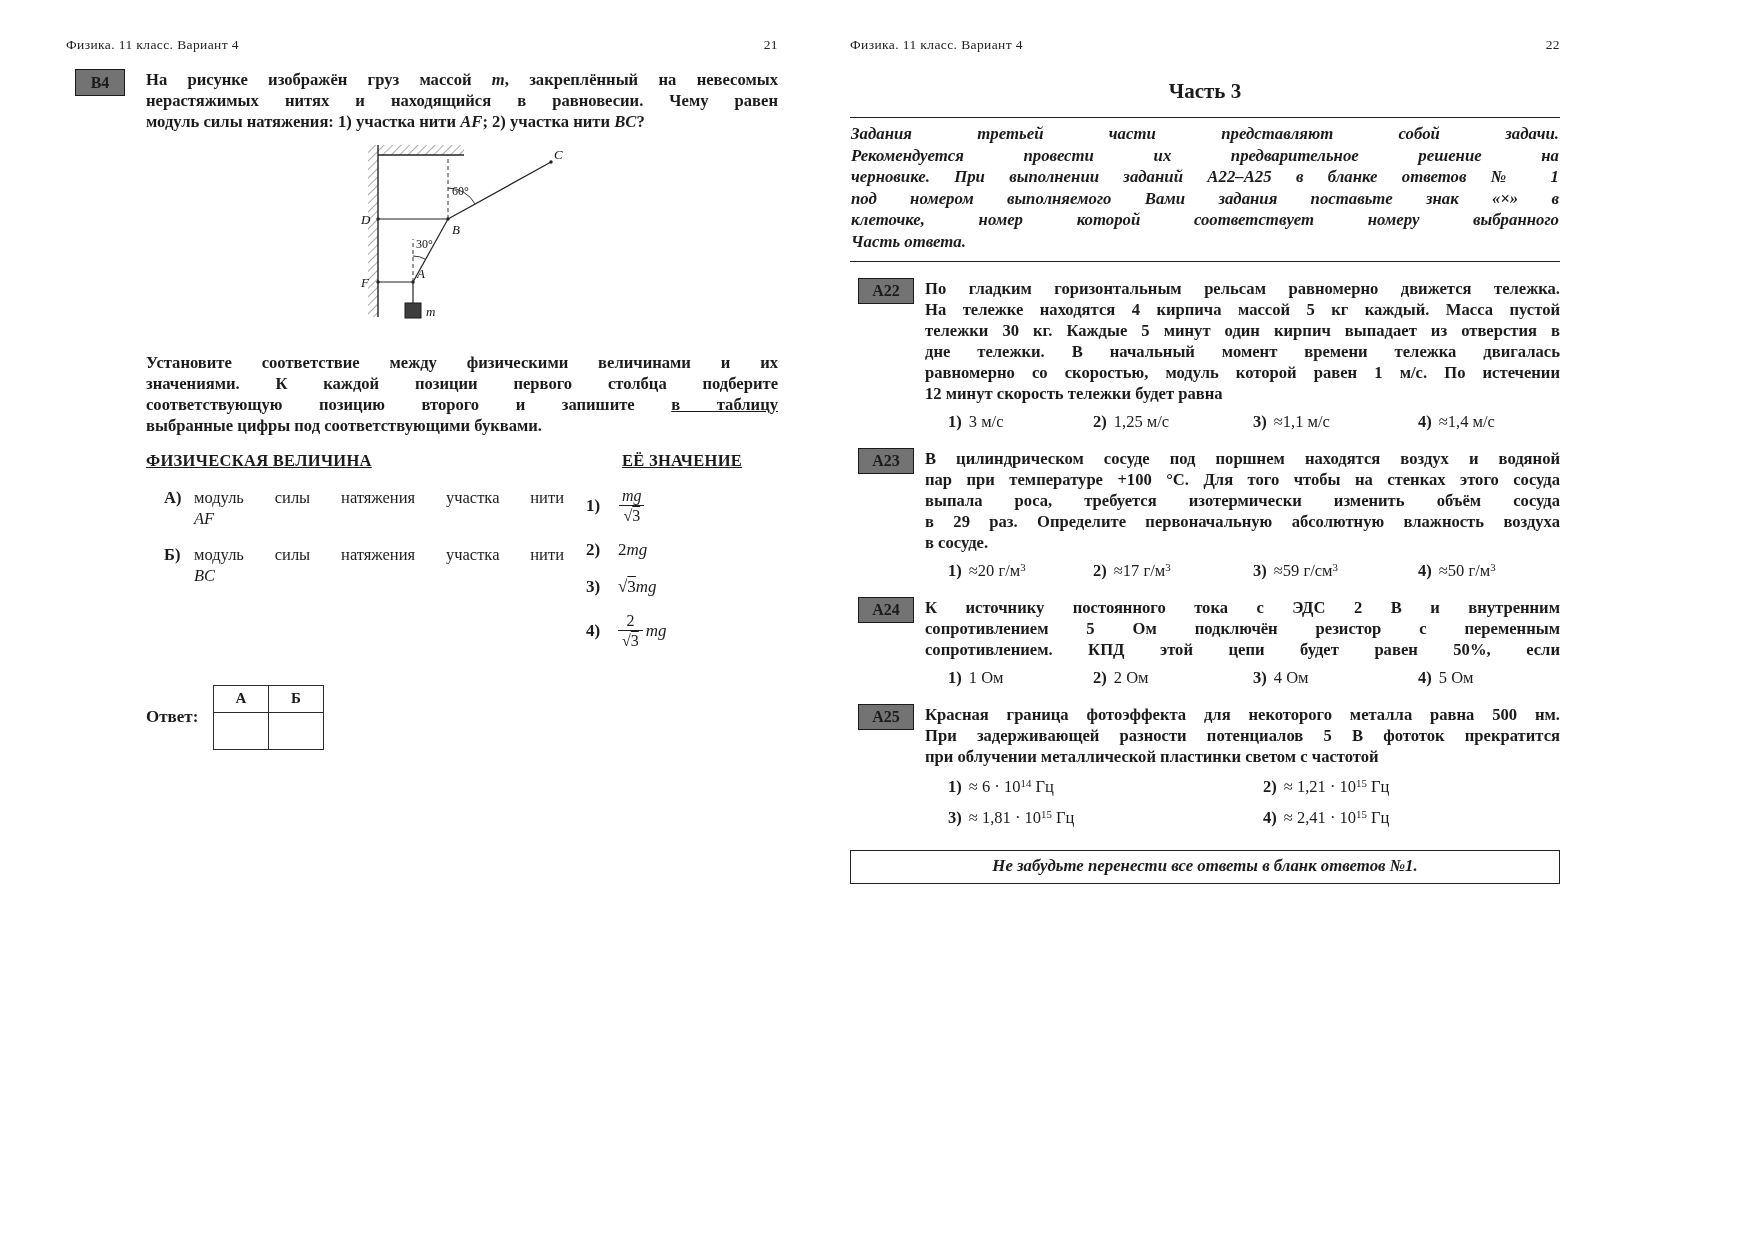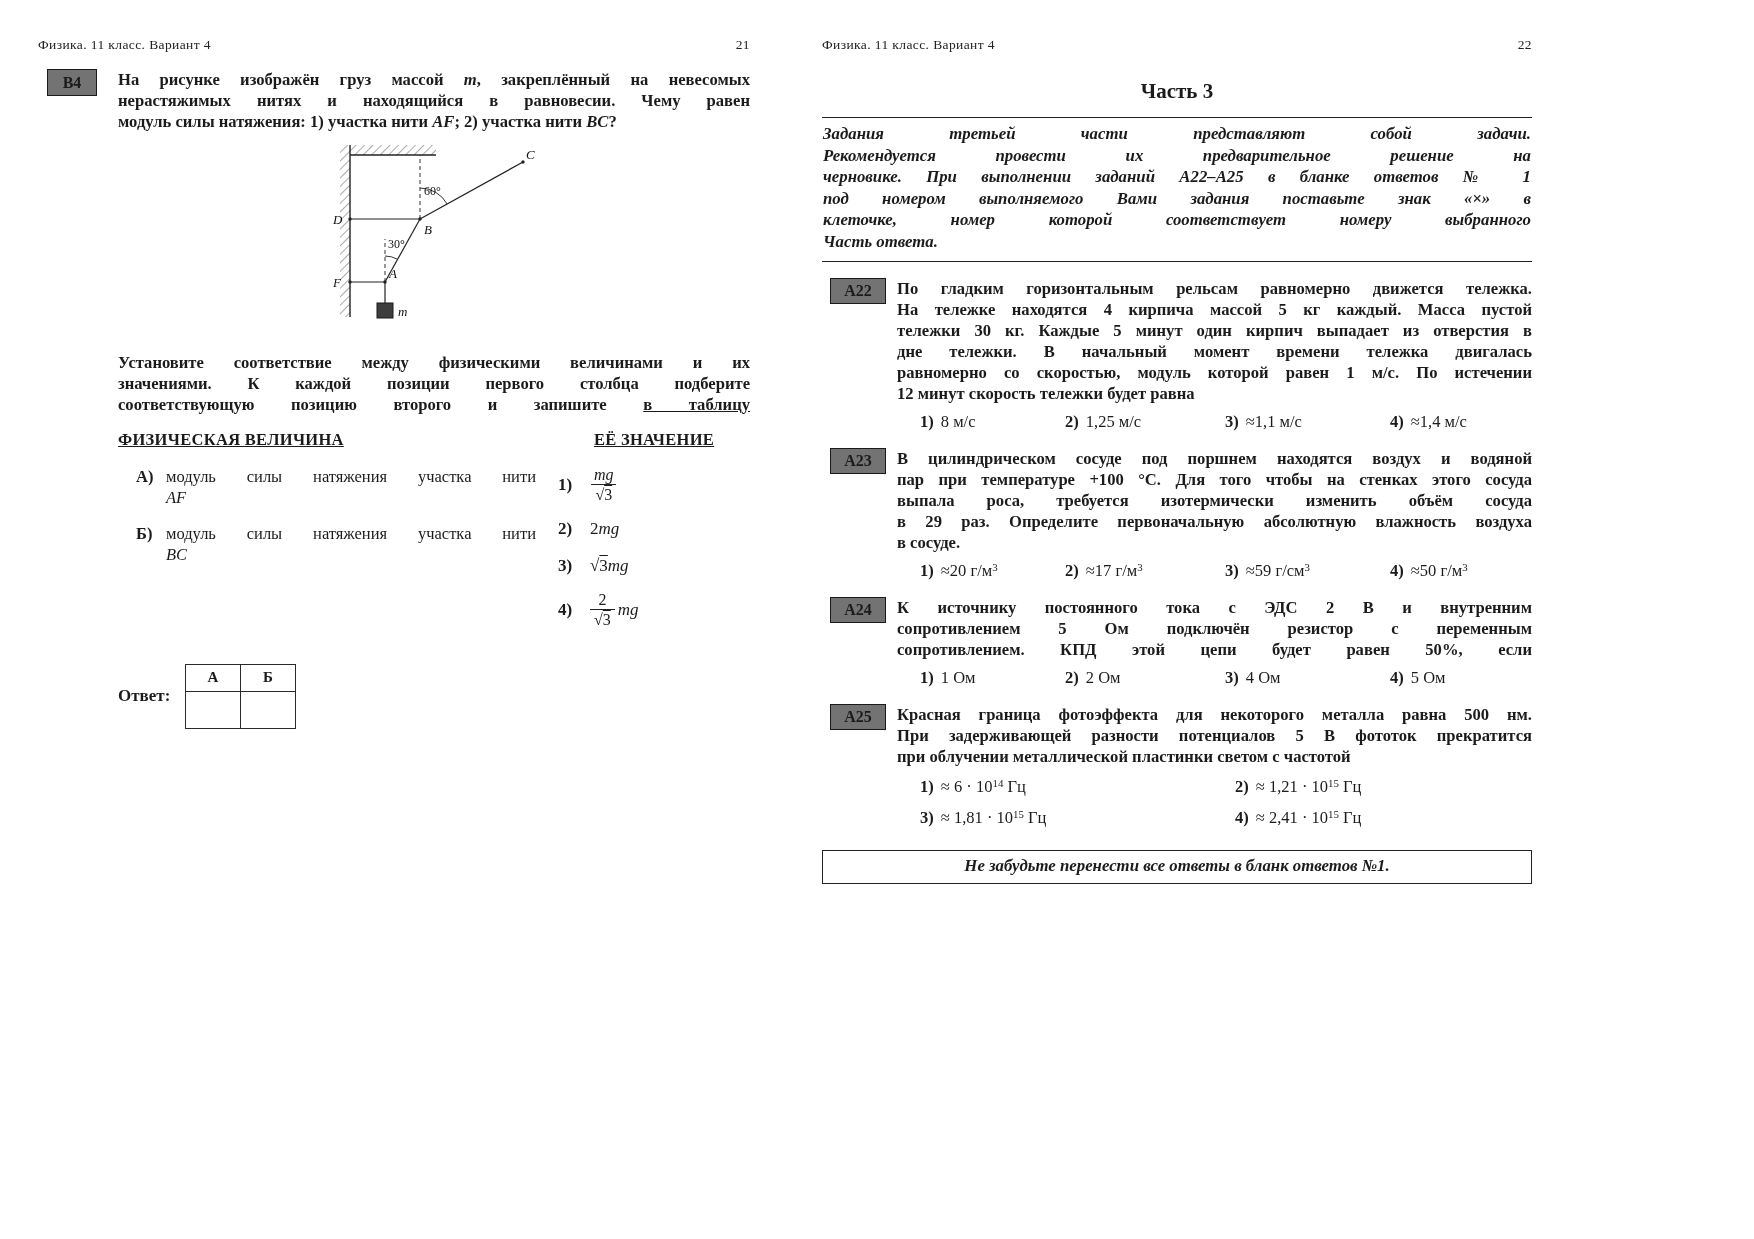--- a/index.html
+++ b/index.html
@@ -3,21 +3,21 @@
 <meta charset="utf-8">
 <style>
   * { margin:0; padding:0; box-sizing:border-box; }
   html,body { width:1754px; height:1239px; }
   body {
     background:#ffffff;
     font-family:"Liberation Serif","DejaVu Serif",serif;
     color:#1b1b1b;
     overflow:hidden;
   }
-  .spread { position:relative; width:1586px; height:1239px; background:#fff; }
+  .spread { position:relative; width:1586px; height:1239px; background:#fff;margin-left:28px; }
   .page { position:absolute; top:0; height:1239px; }
   #page-left  { left:38px;  width:712px; }
   #page-right { left:822px; width:710px; }
 
   .page-header {
     display:flex; justify-content:space-between;
     padding-top:37px; font-size:13.5px; letter-spacing:.4px; color:#222;
   }
 
   .problem-row { display:flex; align-items:flex-start; margin-top:16px; }
@@ -169,20 +169,21 @@
             <text x="68" y="171" class="plabel">m</text>
             <text x="94" y="50" class="alabel">60°</text>
             <text x="58" y="103" class="alabel">30°</text>
           </svg>
         </div>
 
         <div class="par">
           <div class="line"><span>Установите соответствие между физическими величинами и их</span></div>
           <div class="line"><span>значениями. К каждой позиции первого столбца подберите</span></div>
           <div class="line"><span>соответствующую позицию второго и запишите </span><span class="u">в таблицу</span></div>
+          <div class="line last"><span>выбранные цифры под соответствующими буквами.</span></div>
         </div>
 
         <div class="match-headers">
           <div class="mh-left"><span>ФИЗИЧЕСКАЯ ВЕЛИЧИНА</span></div>
           <div class="mh-right"><span>ЕЁ ЗНАЧЕНИЕ</span></div>
         </div>
 
         <div class="match-grid">
           <div class="q-col">
             <div class="q-item">
@@ -270,21 +271,21 @@
       <div class="qbody">
         <div class="par">
           <div class="line">По гладким горизонтальным рельсам равномерно движется тележка.</div>
           <div class="line">На тележке находятся 4 кирпича массой 5 кг каждый. Масса пустой</div>
           <div class="line">тележки 30 кг. Каждые 5 минут один кирпич выпадает из отверстия в</div>
           <div class="line">дне тележки. В начальный момент времени тележка двигалась</div>
           <div class="line">равномерно со скоростью, модуль которой равен 1 м/с. По истечении</div>
           <div class="line last">12 минут скорость тележки будет равна</div>
         </div>
         <div class="opts4">
-          <span class="opt"><span class="optn">1)</span><span class="optv"><span>8 м/с</span></span></span>
+          <span class="opt"><span class="optn">1)</span><span class="optv"><span>3 м/с</span></span></span>
           <span class="opt"><span class="optn">2)</span><span class="optv"><span>1,25 м/с</span></span></span>
           <span class="opt"><span class="optn">3)</span><span class="optv"><span>≈1,1 м/с</span></span></span>
           <span class="opt"><span class="optn">4)</span><span class="optv"><span>≈1,4 м/с</span></span></span>
         </div>
       </div>
     </div>
 
     <div class="problem-row">
       <div class="qlabel-box">А23</div>
       <div class="qbody">

